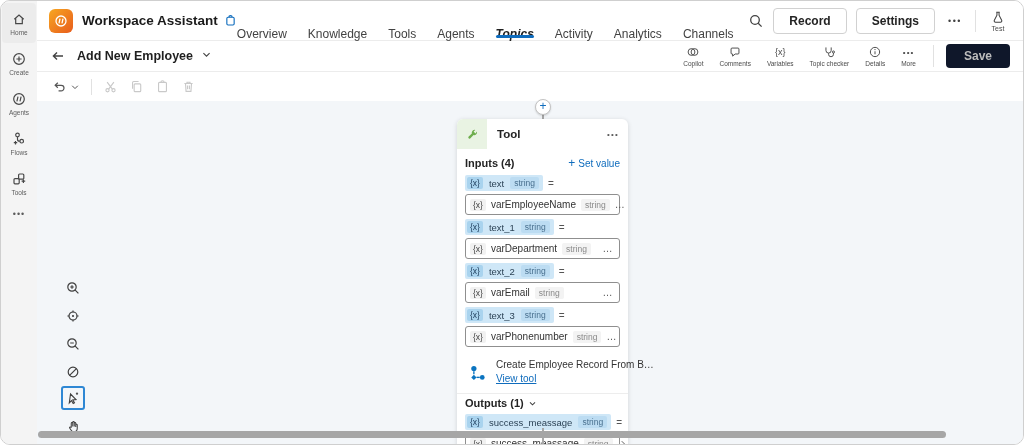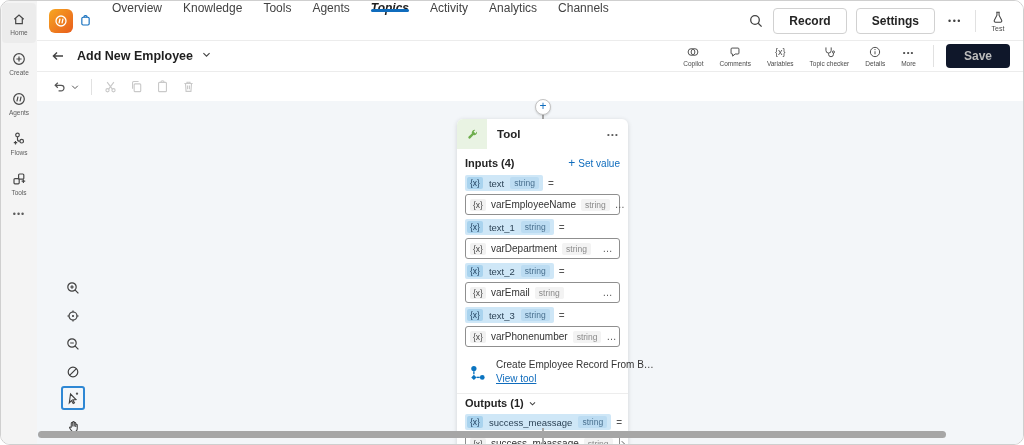--- a/index.html
+++ b/index.html
@@ -11,21 +11,21 @@
   .rail-item { width:34px; height:40px; display:flex; flex-direction:column; align-items:center; justify-content:center; gap:2px; color:#484848; cursor:pointer; }
   .rail-item.first { background:#ececec; border-radius:4px; }
   .rail-label { font-size:6.5px; color:#5c5c5c; }
   .rail-more { margin-top:6px; color:#5c5c5c; font-size:9px; letter-spacing:1px; cursor:pointer; }
 
   
   .topbar { position:absolute; left:36px; top:0; right:0; height:40px; background:#fff; border-bottom:1px solid #ececec; display:flex; align-items:center; padding:0 12px; }
   .logo { width:24px; height:24px; border-radius:6px; background:linear-gradient(135deg,#f7a722,#e85c1c); display:grid; place-items:center; flex:none; }
   .app-title { margin-left:9px; font-size:13.5px; font-weight:bold; color:#1b1b1b; white-space:nowrap; }
   .badge { margin-left:6px; display:grid; place-items:center; }
-  .nav { display:flex; gap:21px; margin-left:20px; height:40px; align-items:flex-start; }
+  .nav { display:flex; gap:21px; height:40px; align-items:flex-end; }
   .nav-item { position:relative; display:flex; align-items:center; font-size:12px; color:#424242; cursor:pointer; white-space:nowrap; }
   .nav-item.active { font-weight:bold; color:#1f1f1f;font-style:italic; }
   .nav-item.active::after { content:""; position:absolute; left:0; right:0; bottom:3px; height:3px; border-radius:2px; background:#0f6cbd; }
   .top-right { margin-left:auto; display:flex; align-items:center; gap:9px; }
   .btn { border:1px solid #d1d1d1; background:#fff; border-radius:4px; padding:5px 15px; font-size:12px; font-weight:600; color:#242424; font-family:inherit; cursor:pointer; white-space:nowrap; }
   .more-dots { color:#424242; font-size:9px; letter-spacing:1.5px; padding:0 4px; cursor:pointer; }
   .vdiv { width:1px; height:22px; background:#e1e1e1; }
   .test-item { display:flex; flex-direction:column; align-items:center; gap:1px; color:#424242; cursor:pointer; padding:0 6px; }
   .tiny-label { font-size:7px; color:#4a4a4a; }
 
@@ -144,20 +144,21 @@
     <div class="rail-more">•••</div>
   </div>
 
   <div class="topbar">
     <div class="logo">
       <svg width="16" height="16" viewBox="0 0 16 16" fill="none" stroke="#ffffff" stroke-width="1.3">
           <circle cx="8" cy="8" r="5"></circle>
           <path d="M7 5.7 6 10.3M10 5.7 9 10.3"></path>
         </svg>
     </div>
+    <div class="app-title">Workspace Assistant</div>
     <span class="badge">
       <svg width="13" height="13" viewBox="0 0 16 16" fill="none" stroke="#0f6cbd" stroke-width="1.4">
           <rect x="3.5" y="4" width="9" height="9.5" rx="1.5"></rect>
           <path d="M6 4a2 2 0 0 1 4 0"></path>
         </svg>
     </span>
     <div class="nav">
       <div class="nav-item">Overview</div>
       <div class="nav-item">Knowledge</div>
       <div class="nav-item">Tools</div>

